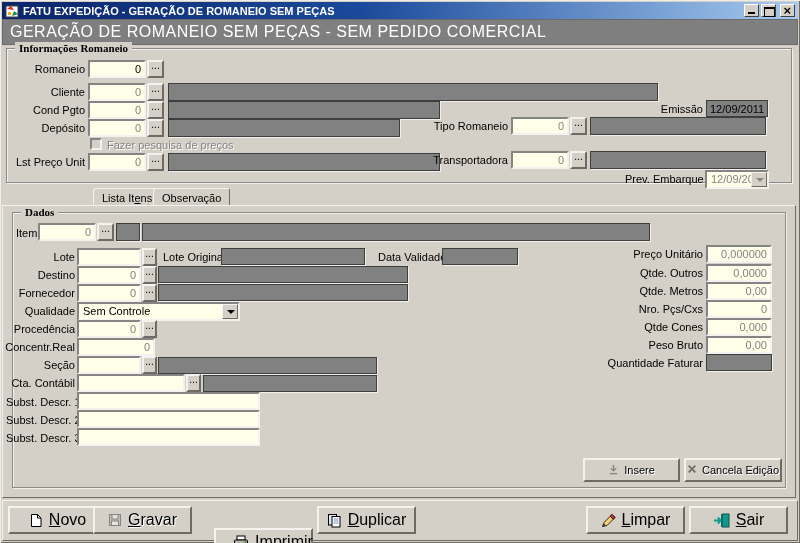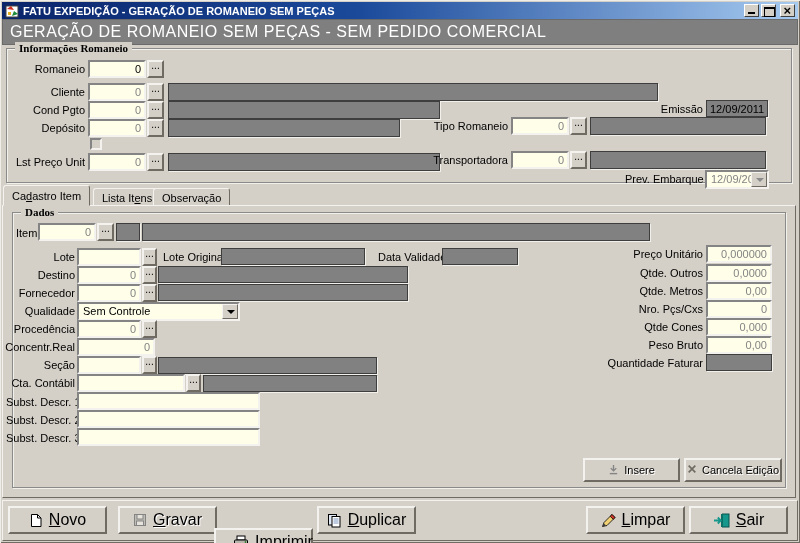--- a/index.html
+++ b/index.html
@@ -124,37 +124,37 @@
   <div class="lbl r" style="left:10px; top:122px; width:75px;">Depósito</div>
   <input class="fld num muted" style="left: 88px; top: 119px; width: 58px;" value="0">
   <div class="btn dots" style="left:147px; top:119px;">...</div>
   <div class="gro" style="left:168px; top:119px; width:232px; height:18px;"></div>
   <div class="lbl r" style="left:430px; top:120px; width:78px;">Tipo Romaneio</div>
   <input class="fld num muted" style="left: 511px; top: 117px; width: 58px;" value="0">
   <div class="btn dots" style="left:570px; top:117px;">...</div>
   <div class="gro" style="left:590px; top:117px; width:176px; height:18px;"></div>
 
   <span class="chk" style="left:90px; top:138px;"></span>
+  <div class="lbl dis" style="left:107px; top:139px; width:140px;">Fazer pesquisa de preços</div>
 
   <div class="lbl r" style="left:6px; top:156px; width:79px;">Lst Preço Unit</div>
   <input class="fld num muted" style="left: 88px; top: 153px; width: 58px;" value="0">
   <div class="btn dots" style="left:147px; top:153px;">...</div>
   <div class="gro" style="left:168px; top:153px; width:272px; height:18px;"></div>
   <div class="lbl r" style="left:430px; top:154px; width:78px;">Transportadora</div>
   <input class="fld num muted" style="left: 511px; top: 151px; width: 58px;" value="0">
   <div class="btn dots" style="left:570px; top:151px;">...</div>
   <div class="gro" style="left:590px; top:151px; width:176px; height:18px;"></div>
 
   <div class="lbl r" style="left:625px; top:173px; width:77px;">Prev. Embarque</div>
   <div class="combo muted" style="left:705px; top:170px; width:64px;">
     <span>12/09/2011</span>
     <span class="arrowbtn disa"></span>
   </div>
 
-  <div class="tab active" style="left:3px;">Ca<u>d</u>astro Item</div>
   <div class="tab" style="left:93px; top:188px;">Lista It<u>e</u>ns</div>
   <div class="tab" style="left:153px; top:188px;">Observação</div>
   <div class="tabpage"></div>
 
   <div class="group" style="left:12px; top:212px; width:774px; height:276px;">
     <span class="legend">Dados</span>
   </div>
 
   <div class="lbl" style="left:16px; top:227px; width:22px;">Item</div>
   <input class="fld num muted" style="left: 38px; top: 223px; width: 58px;" value="0">
@@ -247,21 +247,21 @@
 
   <div class="btn pbtn" style="left:8px; top:506px;">
     <span class="ic">
       <svg width="14" height="15" viewBox="0 0 14 15">
           <path d="M2.5 1.5h6l3.5 3.5v8.5h-9.5z" fill="#fff" stroke="#000"></path>
           <path d="M8.5 1.5v3.5H12" fill="none" stroke="#000"></path>
         </svg>
     </span>
     <span><u>N</u>ovo</span>
   </div>
-  <div class="btn pbtn dis" style="left:118px; top:506px;">
+  <div class="btn pbtn dis" style="left:93px; top:506px;">
     <span class="ic">
       <svg width="14" height="14" viewBox="0 0 14 14">
           <rect x="1.5" y="1.5" width="11" height="11" fill="#c0bdb5" stroke="#848484"></rect>
           <rect x="4" y="1.5" width="6" height="4.5" fill="#e6e3dc" stroke="#848484"></rect>
           <rect x="3.5" y="8" width="7" height="4.5" fill="#e6e3dc" stroke="#848484"></rect>
         </svg>
     </span>
     <span><u>G</u>ravar</span>
   </div>
   <div class="btn pbtn" style="left:214px; top:528px;padding-left:19px;">

